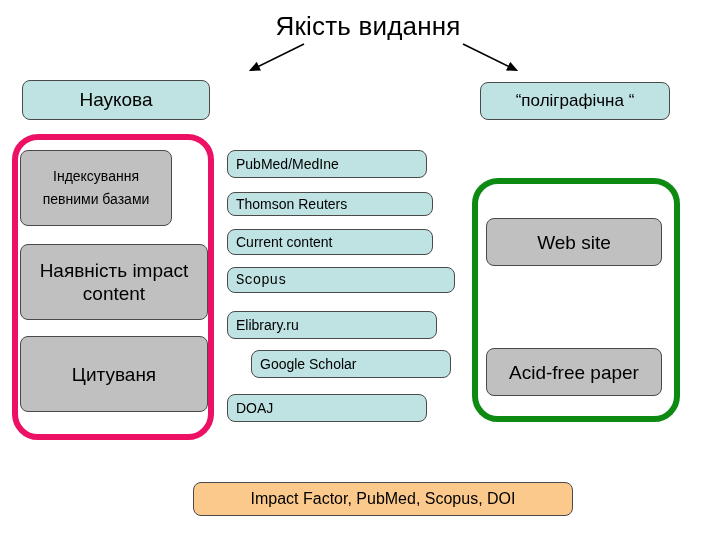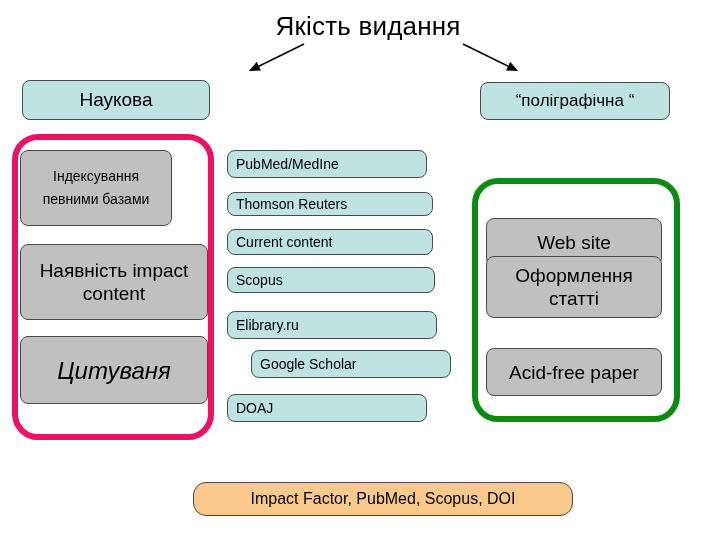--- a/index.html
+++ b/index.html
@@ -65,21 +65,20 @@
     background: #bfe2e2;
     border-color: #4a4a4a;
   }
   .box.gray {
     background: #c0c0c0;
     border-color: #4a4a4a;
   }
   .box.peach {
     background: #fbc98b;
     border-color: #4a4a4a;
-    border-radius: 13px;
   }
 
   
   .box.mid {
     justify-content: flex-start;
     text-align: left;
     padding-left: 8px;
     font-size: 14px;
   }
 
@@ -99,30 +98,30 @@
 
   
   #naukova        { left: 14px;  top: 80px;  width: 188px; height: 40px; font-size: 19px; }
   #poligraf       { left: 472px; top: 82px;  width: 190px; height: 38px; font-size: 17px; }
 
   #frame-left     { left: 4px;   top: 134px; width: 202px; height: 306px; }
   #frame-right    { left: 464px; top: 178px; width: 208px; height: 244px; }
 
   #left-1         { left: 12px;  top: 150px; width: 152px; height: 76px; font-size: 14px; line-height: 23px; }
   #left-2         { left: 12px;  top: 244px; width: 188px; height: 76px; font-size: 19px; line-height: 23px; }
-  #left-3         { left: 12px;  top: 336px; width: 188px; height: 68px; font-size: 24px; line-height: 23px; font-style: italic; }
+  #left-3         { left: 12px;  top: 336px; width: 188px; height: 76px; font-size: 19px; line-height: 23px; }
 
   #right-1        { left: 478px; top: 190px; width: 176px; height: 48px; font-size: 19px; line-height: 23px; margin-top: 28px; }
   #right-2        { left: 478px; top: 256px; width: 176px; height: 62px; font-size: 19px; line-height: 23px; }
   #right-3        { left: 478px; top: 348px; width: 176px; height: 48px; font-size: 19px; line-height: 23px; }
 
   #mid-1          { left: 219px; top: 150px; width: 200px; height: 28px; }
   #mid-2          { left: 219px; top: 192px; width: 206px; height: 24px; }
   #mid-3          { left: 219px; top: 229px; width: 206px; height: 26px; }
-  #mid-4          { left: 219px; top: 267px; width: 208px; height: 26px; }
+  #mid-4          { left: 219px; top: 267px; width: 228px; height: 26px; font-family: Liberation Mono, monospace; }
   #mid-5          { left: 219px; top: 311px; width: 210px; height: 28px; }
   #mid-6          { left: 219px; top: 350px; width: 200px; height: 28px; margin-left: 24px; }
   #mid-7          { left: 219px; top: 394px; width: 200px; height: 28px; }
 
   #footer-box     { left: 185px; top: 482px; width: 380px; height: 34px; font-size: 16px; }
 </style>
 </head>
 <body>
 
 <div class="slide">
@@ -145,21 +144,20 @@
 
   <div class="frame pink" id="frame-left"></div>
 
   <div class="box gray" id="left-1">Індексування певними базами</div>
   <div class="box gray" id="left-2">Наявність impact content</div>
   <div class="box gray" id="left-3">Цитуваня</div>
 
   <div class="frame green" id="frame-right"></div>
 
   <div class="box gray" id="right-1">Web site</div>
-  <div class="box gray" id="right-2">Оформлення статті</div>
   <div class="box gray" id="right-3">Acid-free paper</div>
 
   <div class="box cyan mid" id="mid-1">PubMed/MedIne</div>
   <div class="box cyan mid" id="mid-2">Thomson Reuters</div>
   <div class="box cyan mid" id="mid-3">Current content</div>
   <div class="box cyan mid" id="mid-4">Scopus</div>
   <div class="box cyan mid" id="mid-5">Elibrary.ru</div>
   <div class="box cyan mid" id="mid-6">Google Scholar</div>
   <div class="box cyan mid" id="mid-7">DOAJ</div>
 

